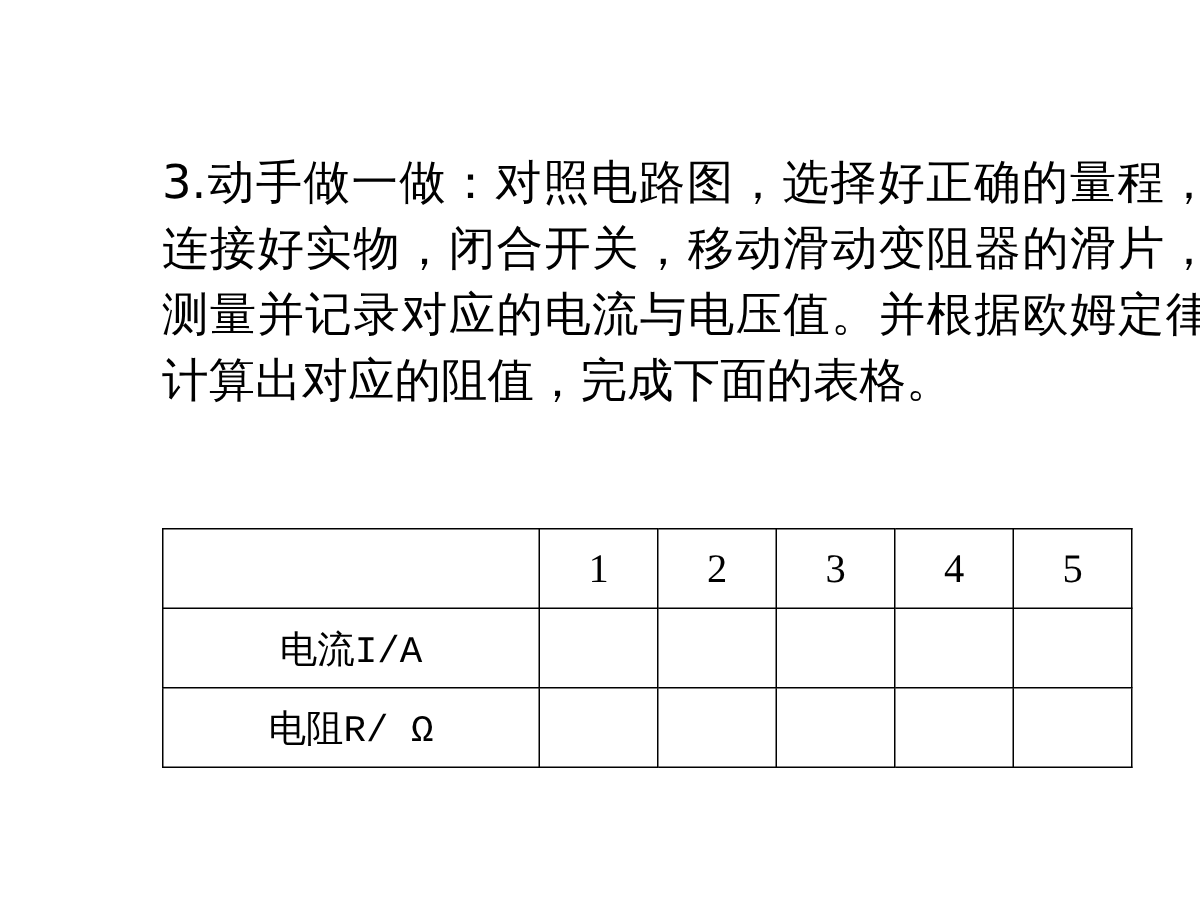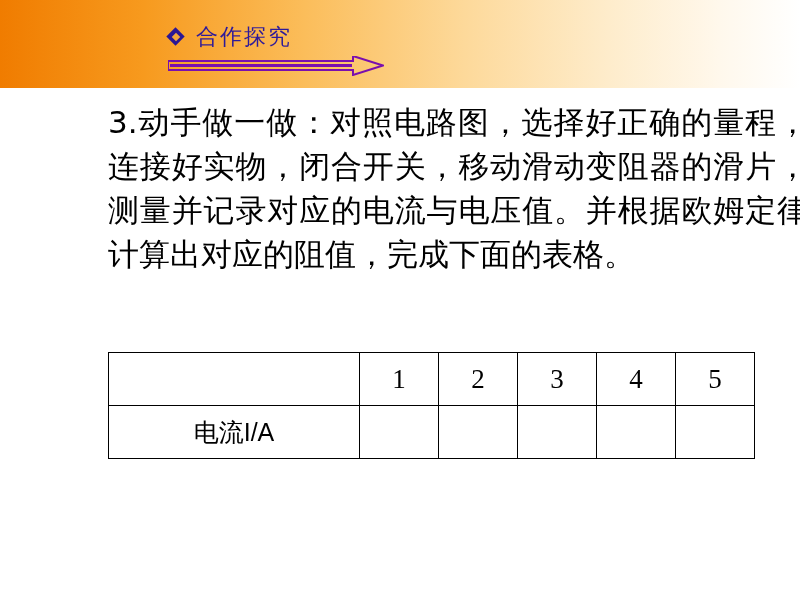--- a/index.html
+++ b/index.html
@@ -108,53 +108,41 @@
     border-collapse: collapse;
     width: 640px;
     table-layout: fixed;
   }
   .data-table td {
     border: 1px solid #000000;
     height: 52px;
     text-align: center;
     vertical-align: middle;
     font-size: 26px;
-    font-family: Liberation Sans, sans-serif;
+    font-family: Liberation Mono, monospace;
     color: #000000;
     padding: 0;
   }
   .data-table td.rowhead {
     width: 250px;
     font-size: 25px;
   }
   .data-table td.col {
     width: 78px;
   }
   .data-table tr.header td {
     font-family: "Liberation Serif", serif;
     font-size: 27px;
   }
 </style>
 </head>
 <body>
 
 <div class="slide">
 
-  <div class="banner">
-    <div class="banner-title-row">
-      <span class="diamond-icon"></span>
-      <span class="banner-title">合作探究</span>
-    </div>
-    <div class="arrow-wrap">
-      <svg width="216" height="20" viewBox="0 0 216 20">
-        <path d="M0 5 L185 5 L185 0 L215 9.5 L185 19 L185 14 L0 14 Z" fill="none" stroke="#7a0fae" stroke-width="2"></path>
-        <path d="M2 9.5 L184 9.5" stroke="#7a0fae" stroke-width="3"></path>
-      </svg>
-    </div>
-  </div>
 
   <div class="body-text">3.动手做一做：对照电路图，选择好正确的量程，连接好实物，闭合开关，移动滑动变阻器的滑片，测量并记录对应的电流与电压值。并根据欧姆定律计算出对应的阻值，完成下面的表格。</div>
 
   <table class="data-table">
     <tbody>
         <tr class="header">
       <td class="rowhead"></td>
       <td class="col">1</td>
       <td class="col">2</td>
       <td class="col">3</td>
@@ -162,16 +150,24 @@
       <td class="col">5</td>
     </tr>
     <tr>
       <td class="rowhead">电流I/A</td>
       <td class="col"></td>
       <td class="col"></td>
       <td class="col"></td>
       <td class="col"></td>
       <td class="col"></td>
     </tr>
+    <tr>
+      <td class="rowhead">电阻R/ Ω</td>
+      <td class="col"></td>
+      <td class="col"></td>
+      <td class="col"></td>
+      <td class="col"></td>
+      <td class="col"></td>
+    </tr>
   </tbody>
     </table>
 
 </div>
 
 </body></html>

